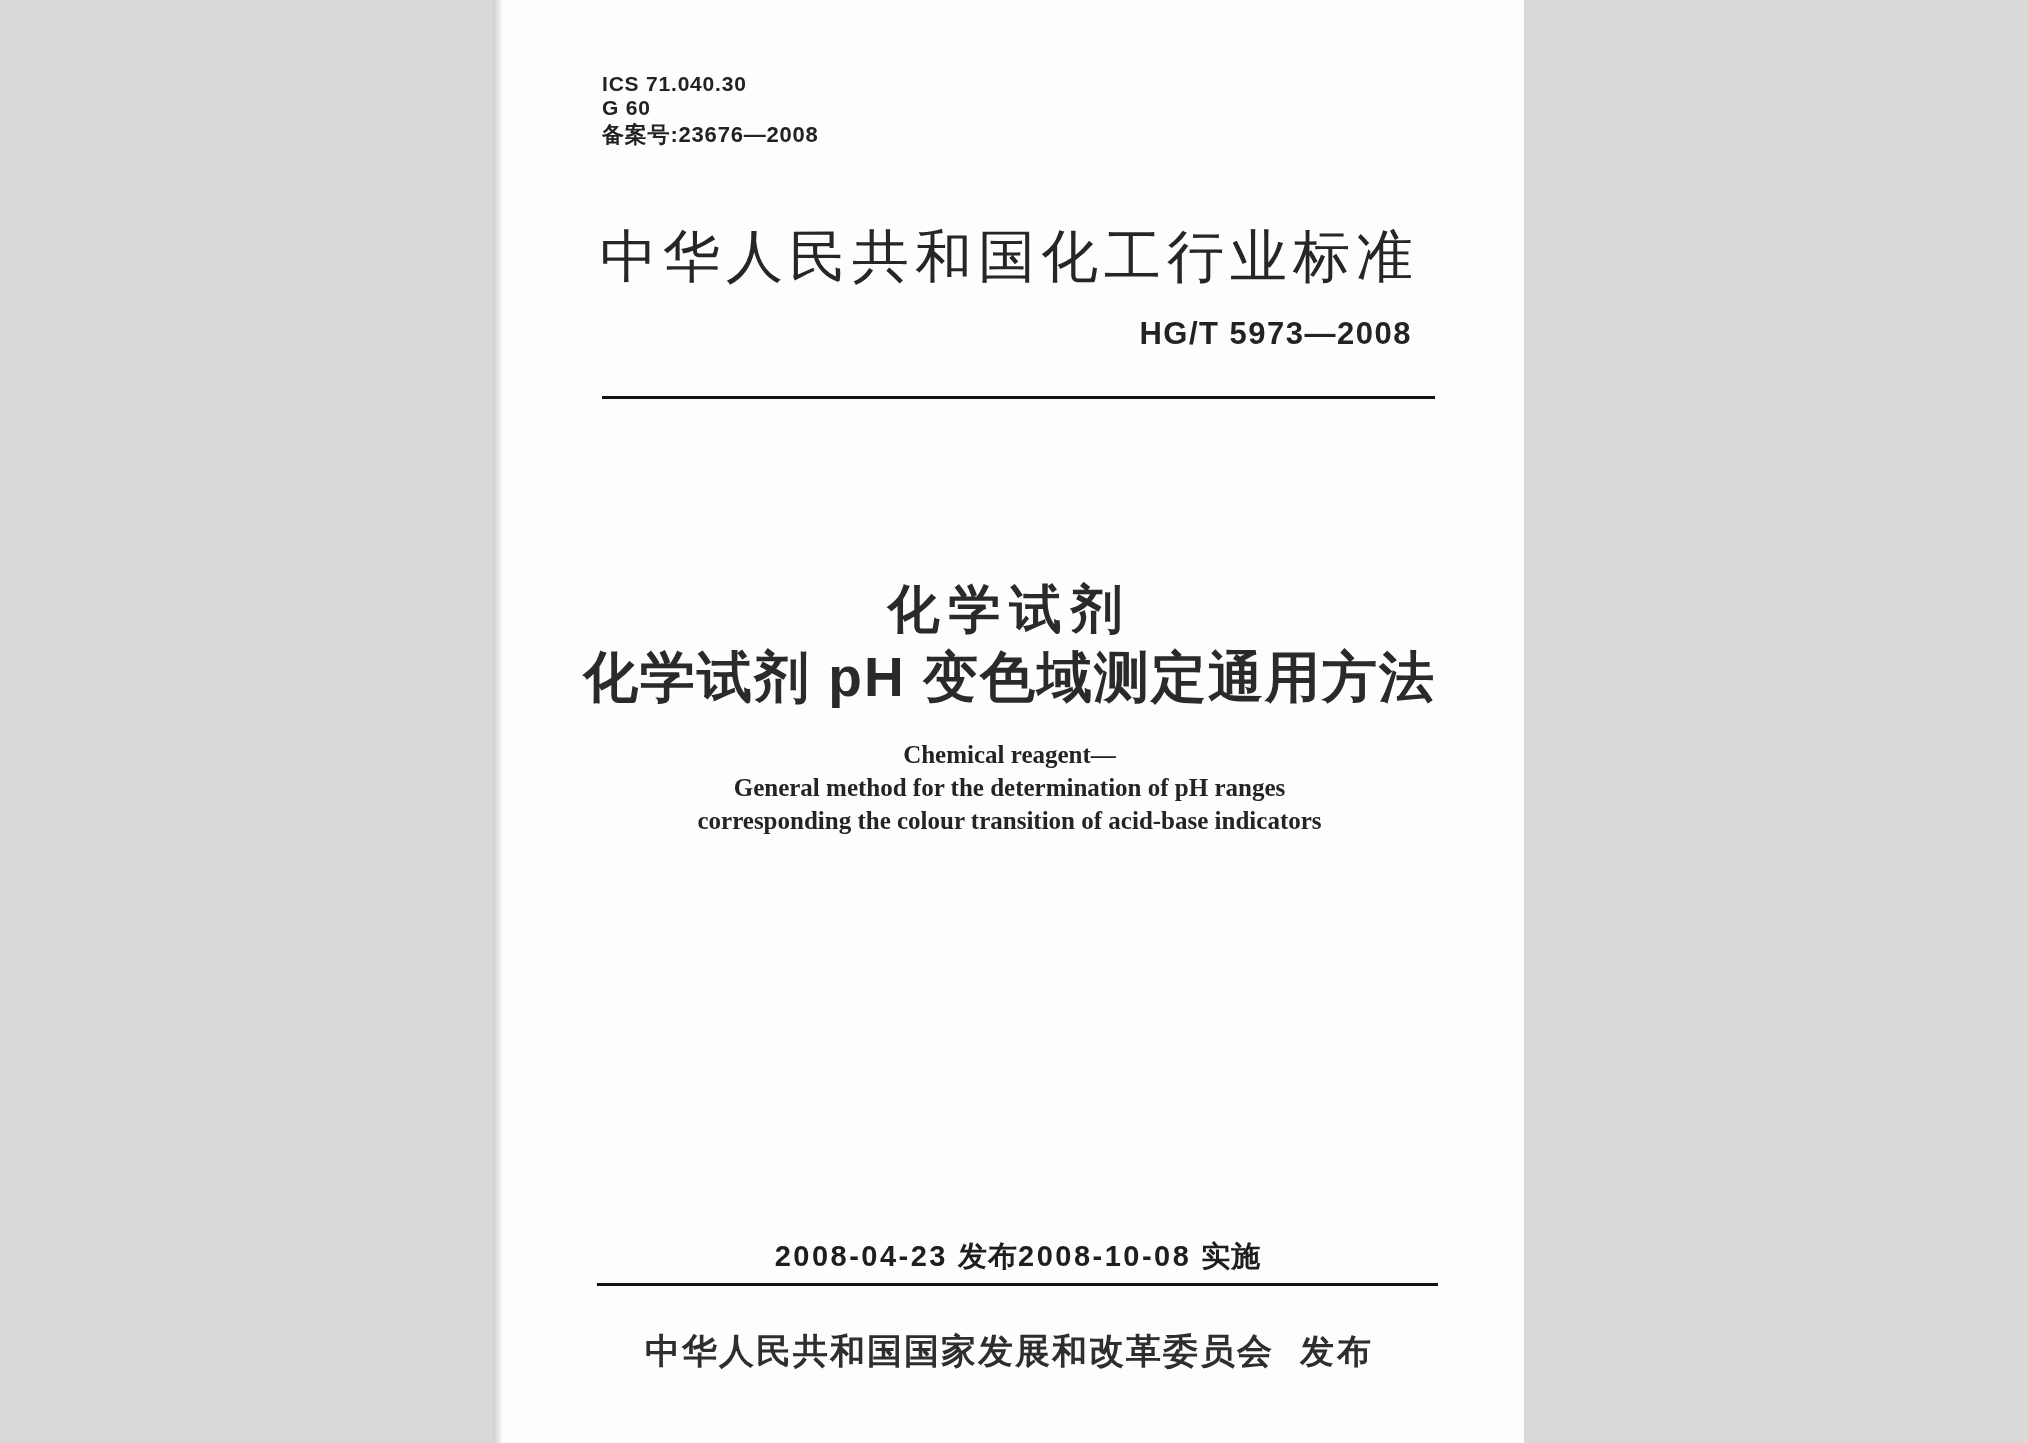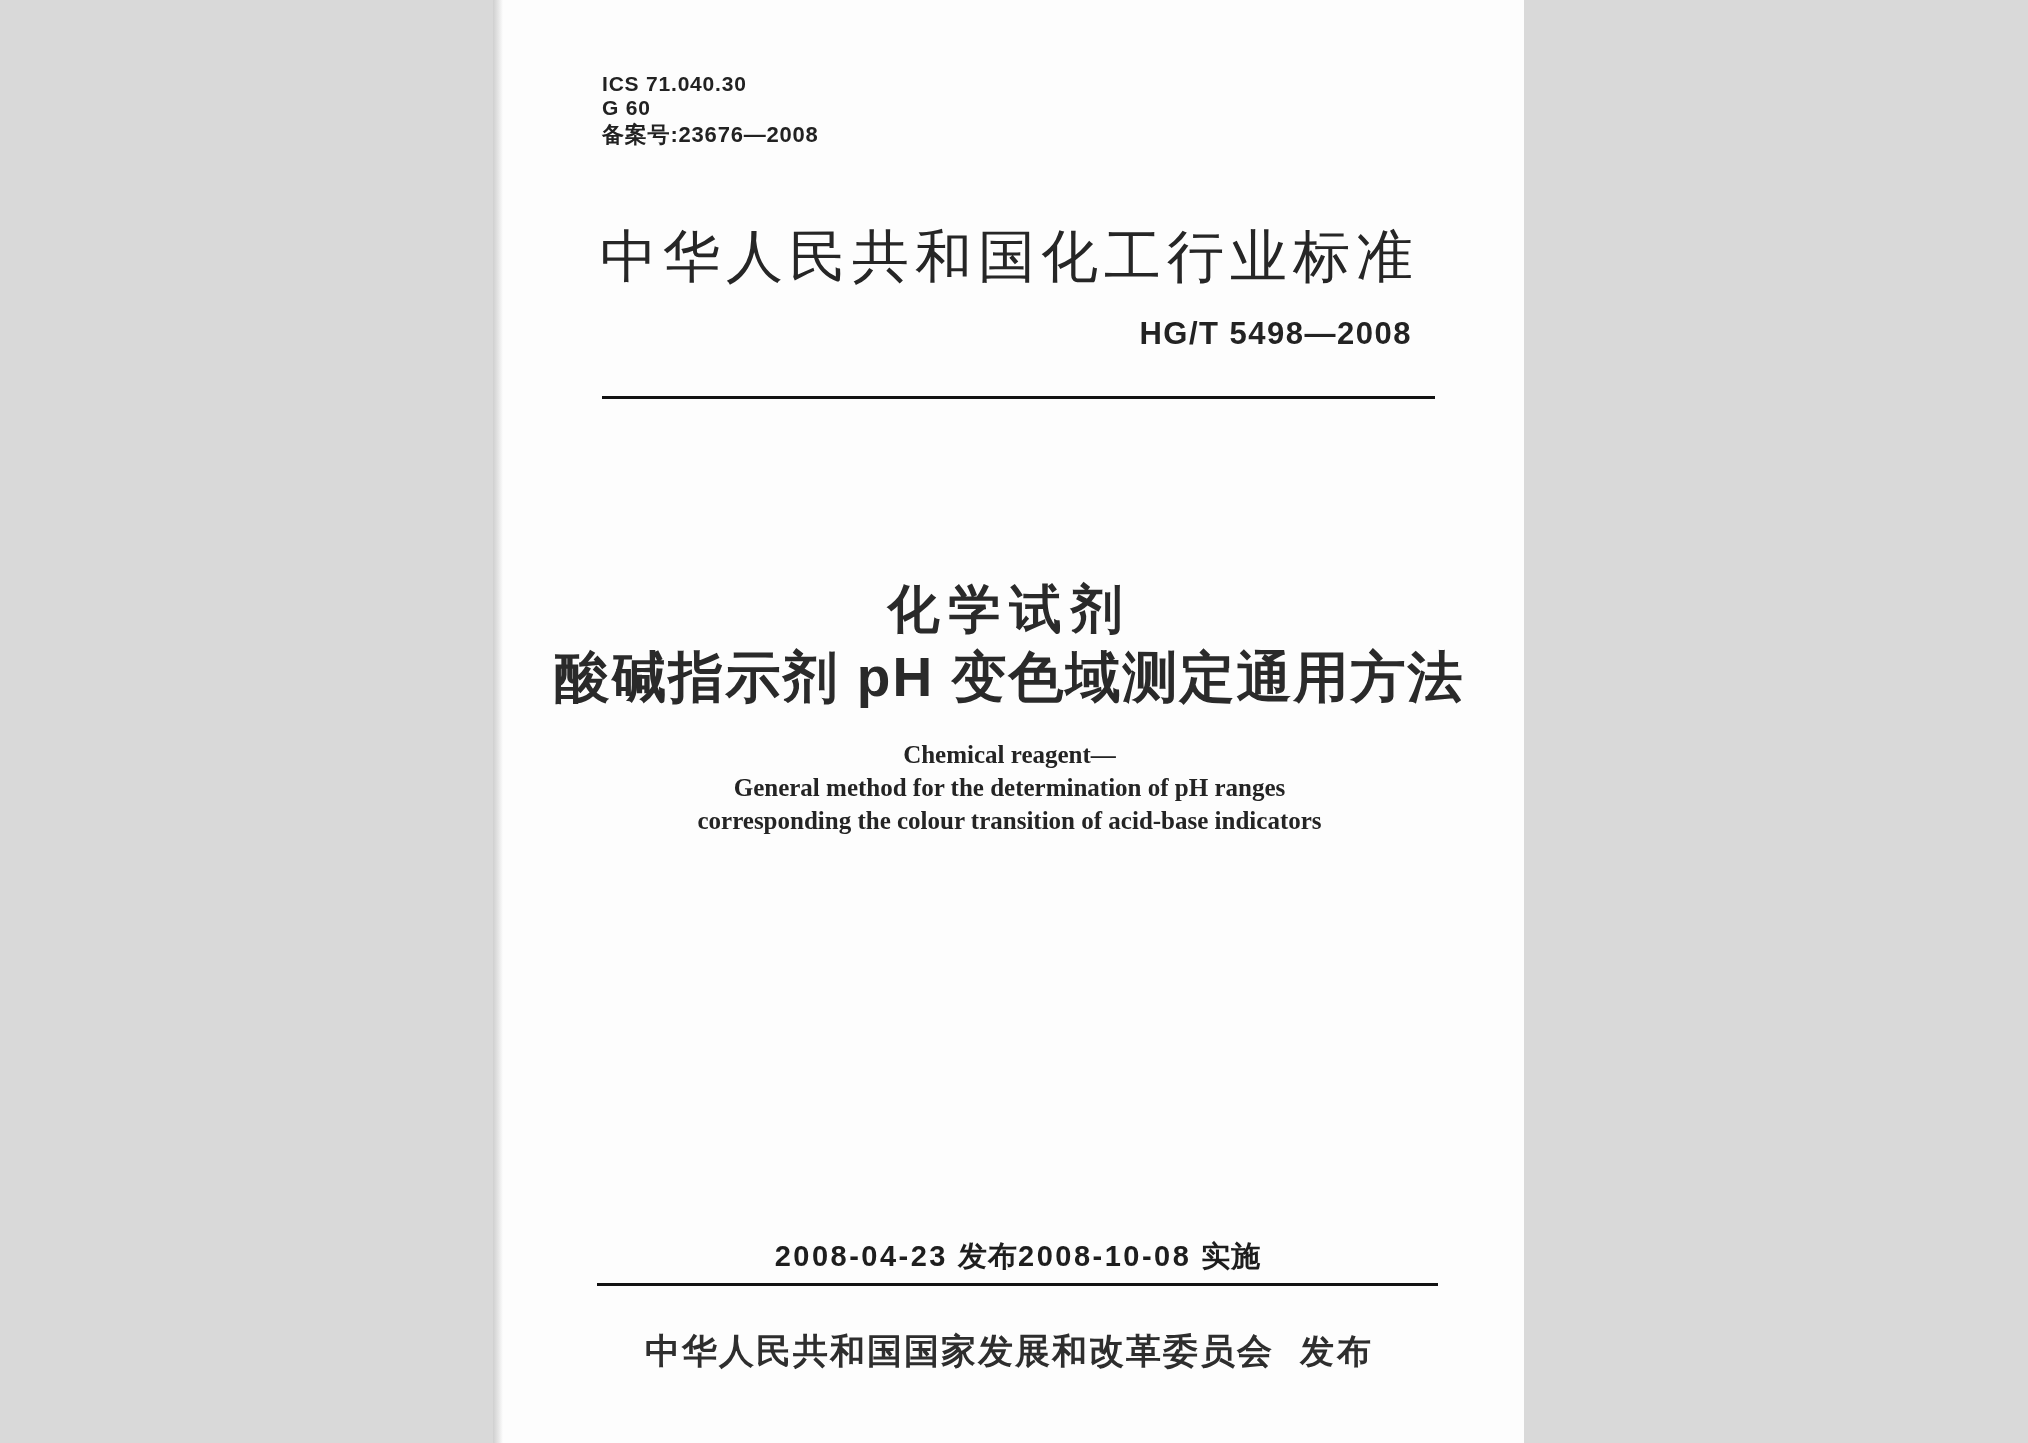--- a/index.html
+++ b/index.html
@@ -106,27 +106,27 @@
 
     <div class="meta">
       <div>ICS 71.040.30</div>
       <div>G 60</div>
       <div class="record">备案号:23676—2008</div>
     </div>
 
 
     <div class="std-title">中华人民共和国化工行业标准</div>
 
-    <div class="std-no">HG/T 5498—2008</div>
+    <div class="std-no">HG/T 5973—2008</div>
 
     <div class="rule-top"></div>
 
     <div class="cn-title">
       <div class="l1">化学试剂</div>
-      <div class="l2">酸碱指示剂 pH 变色域测定通用方法</div>
+      <div class="l2">化学试剂 pH 变色域测定通用方法</div>
     </div>
 
     <div class="en-title">
       <div>Chemical reagent—</div>
       <div>General method for the determination of pH ranges</div>
       <div>corresponding the colour transition of acid-base indicators</div>
     </div>
 
     <div class="dates">
       <div><span>2008-04-23</span><span class="lbl">发布</span></div>

